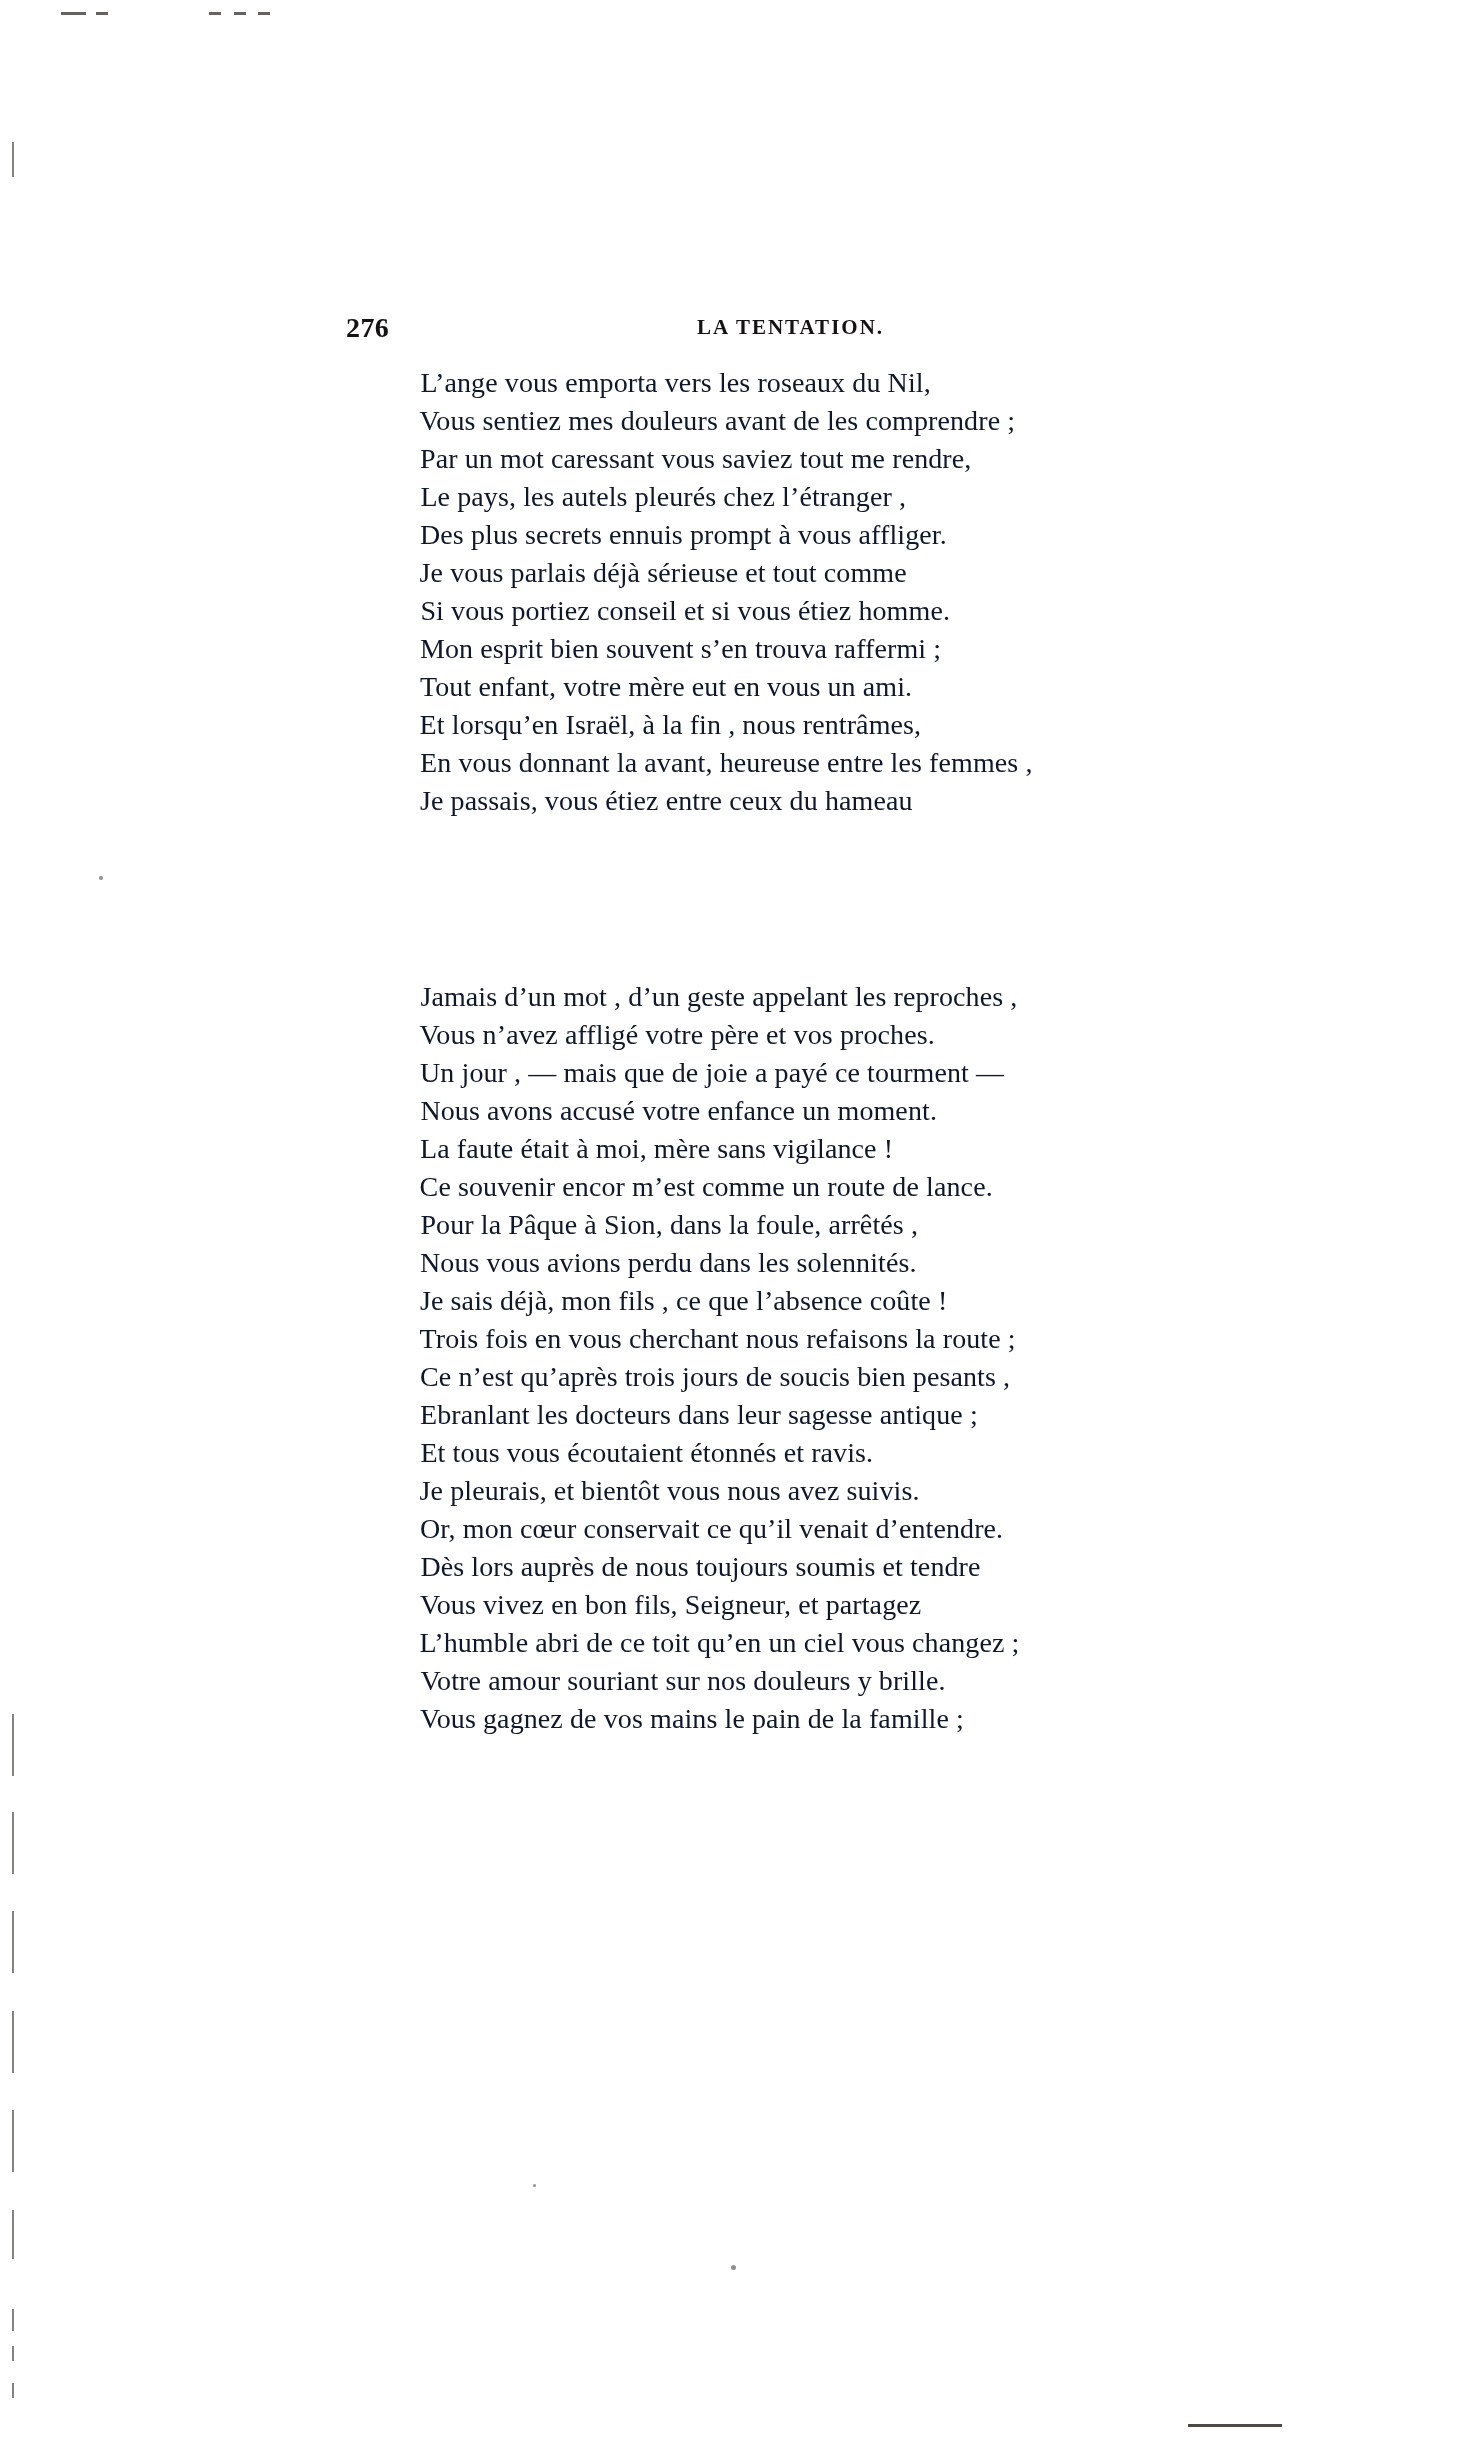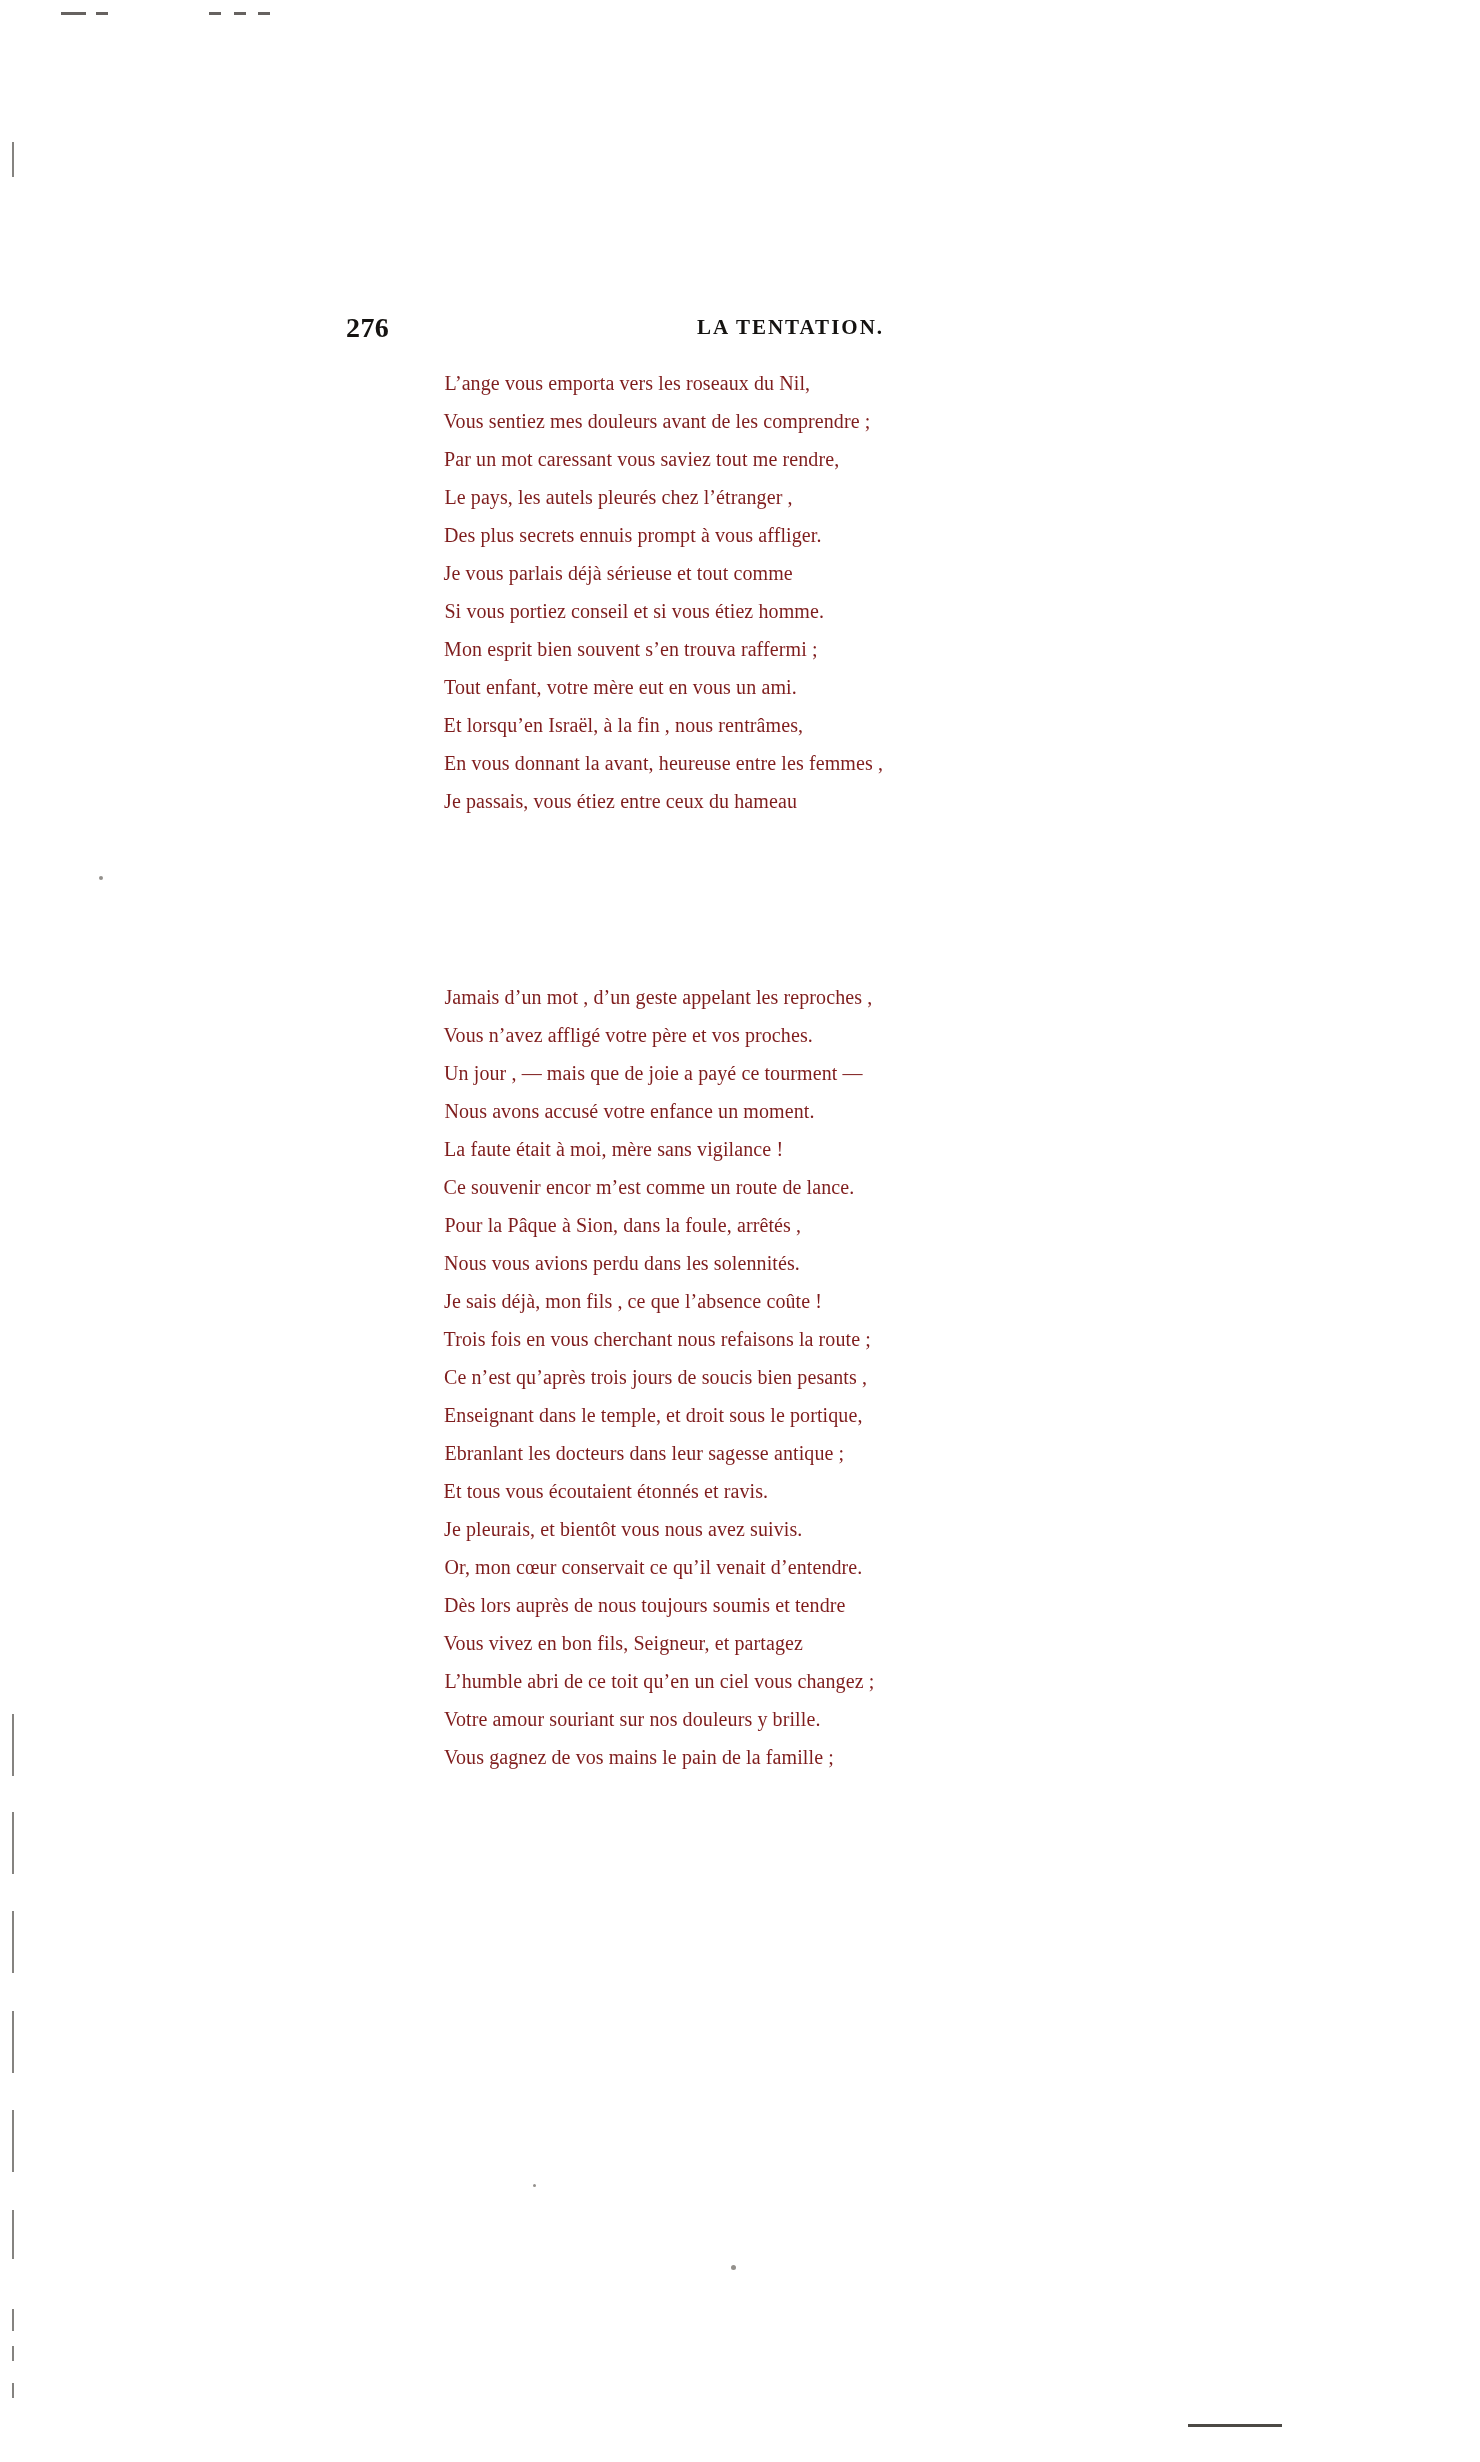--- a/index.html
+++ b/index.html
@@ -73,26 +73,25 @@
 
   .verse-block {
     position: absolute;
     left: 420px;
     width: 969px;
   }
   .verse-block.first { top: 364px; }
   .verse-block.second { top: 978px; }
 
   .line {
-    font-size: 20px;
+    font-size: 28px;
     line-height: 38px;
     white-space: pre;
-    color: #7f1d1d;
+    color: #0f172a;
     letter-spacing: 0.1px;
-    margin-left: 24px;
   }
 
   
   .line:nth-child(3n+1) { transform: translateX(0.4px); }
   .line:nth-child(4n+2) { transform: translateX(-0.4px); }
 
   .bottom-rule {
     position: absolute;
     left: 1188px;
     top: 2424px;
@@ -153,21 +152,20 @@
     <div class="line">Vous n’avez affligé votre père et vos proches.</div>
     <div class="line">Un jour , — mais que de joie a payé ce tourment —</div>
     <div class="line">Nous avons accusé votre enfance un moment.</div>
     <div class="line">La faute était à moi, mère sans vigilance !</div>
     <div class="line">Ce souvenir encor m’est comme un route de lance.</div>
     <div class="line">Pour la Pâque à Sion, dans la foule, arrêtés ,</div>
     <div class="line">Nous vous avions perdu dans les solennités.</div>
     <div class="line">Je sais déjà, mon fils , ce que l’absence coûte !</div>
     <div class="line">Trois fois en vous cherchant nous refaisons la route ;</div>
     <div class="line">Ce n’est qu’après trois jours de soucis bien pesants ,</div>
-    <div class="line">Enseignant dans le temple, et droit sous le portique,</div>
     <div class="line">Ebranlant les docteurs dans leur sagesse antique ;</div>
     <div class="line">Et tous vous écoutaient étonnés et ravis.</div>
     <div class="line">Je pleurais, et bientôt vous nous avez suivis.</div>
     <div class="line">Or, mon cœur conservait ce qu’il venait d’entendre.</div>
     <div class="line">Dès lors auprès de nous toujours soumis et tendre</div>
     <div class="line">Vous vivez en bon fils, Seigneur, et partagez</div>
     <div class="line">L’humble abri de ce toit qu’en un ciel vous changez ;</div>
     <div class="line">Votre amour souriant sur nos douleurs y brille.</div>
     <div class="line">Vous gagnez de vos mains le pain de la famille ;</div>
   </div>

